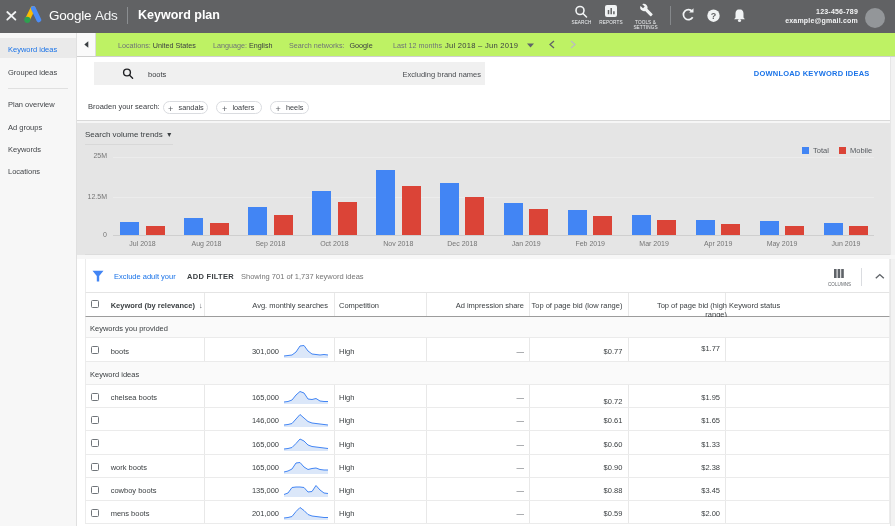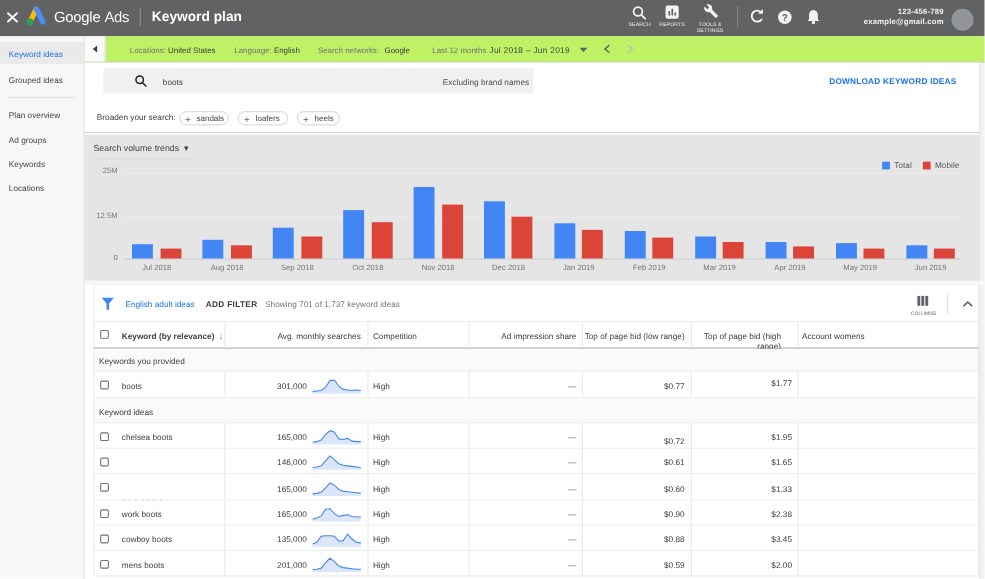--- a/index.html
+++ b/index.html
@@ -232,42 +232,42 @@
 
 <div id="toolbar">
   <svg width="805" height="34" style="position:absolute;left:0;top:0;">
     <path d="M6.5 11.7 L17.5 11.7 L13.2 17 L13.2 22.5 L10.8 22.5 L10.8 17 Z" fill="#4285f4"></path>
     <rect x="748" y="10" width="2.6" height="9" fill="#5f6368"></rect>
     <rect x="751.6" y="10" width="2.6" height="9" fill="#5f6368"></rect>
     <rect x="755.2" y="10" width="2.6" height="9" fill="#5f6368"></rect>
     <line x1="775.5" y1="9" x2="775.5" y2="27" stroke="#dadce0" stroke-width="1"></line>
     <path d="M789.8 19.3 L793.8 15.6 L797.8 19.3" fill="none" stroke="#5f6368" stroke-width="1.4"></path>
   </svg>
-  <div class="t" style="left:28px;color:#1a73e8;font-size:7.5px;">English adult ideas</div>
+  <div class="t" style="left:28px;color:#1a73e8;font-size:7.5px;">Exclude adult your</div>
   <div class="t" style="left:101px;color:#3c4043;font-size:7.5px;font-weight:bold;letter-spacing:.3px;">ADD FILTER</div>
   <div class="t" style="left:155px;color:#757575;font-size:7.5px;">Showing 701 of 1,737 keyword ideas</div>
   <div class="t" style="left:742px;top:23px;color:#5f6368;font-size:4.5px;letter-spacing:.1px;">COLUMNS</div>
 </div>
 
 <div id="tablezone">
     <div class="trow" style="top:293px;height:24px;border-bottom:1px solid #9c9c9c;">
       <div class="vline" style="left:118px"></div>
       <div class="vline" style="left:248px"></div>
       <div class="vline" style="left:340px"></div>
       <div class="vline" style="left:443px"></div>
       <div class="vline" style="left:542px"></div>
       <div class="vline" style="left:639px"></div>
       <div class="cb" style="top:7px;"></div>
       <div class="kw" style="top:8px;font-weight:bold;">Keyword (by relevance)&nbsp; <span style="font-weight:400;color:#5f6368;">↓</span></div>
       <div class="num" style="top:8px;left:100px;width:142px;color:#3c4043;">Avg. monthly searches</div>
       <div class="high" style="top:8px;">Competition</div>
       <div class="dash" style="top:8px;left:330px;width:108px;color:#3c4043;">Ad impression share</div>
       <div class="low" style="top:8px;left:432px;width:104.4px;">Top of page bid (low range)</div>
-      <div class="hib" style="top:8px;left:532px;width:92px;">Top of page bid (high range)</div>
-      <div class="high" style="top:8px;left:643px;">Account womens</div>
+      <div class="hib" style="top:8px;left:549px;width:92px;">Top of page bid (high range)</div>
+      <div class="high" style="top:8px;left:643px;">Keyword status</div>
     </div>
     <div class="band" style="top:317px;height:21px;">
       <span style="position:absolute;left:4px;top:7px;">Keywords you provided</span>
     </div>
     <div class="trow" style="top:338px;height:24px;border-bottom:1px solid #ebebeb;">
       <div class="vline" style="left:118px"></div>
       <div class="vline" style="left:248px"></div>
       <div class="vline" style="left:340px"></div>
       <div class="vline" style="left:443px"></div>
       <div class="vline" style="left:542px"></div>

